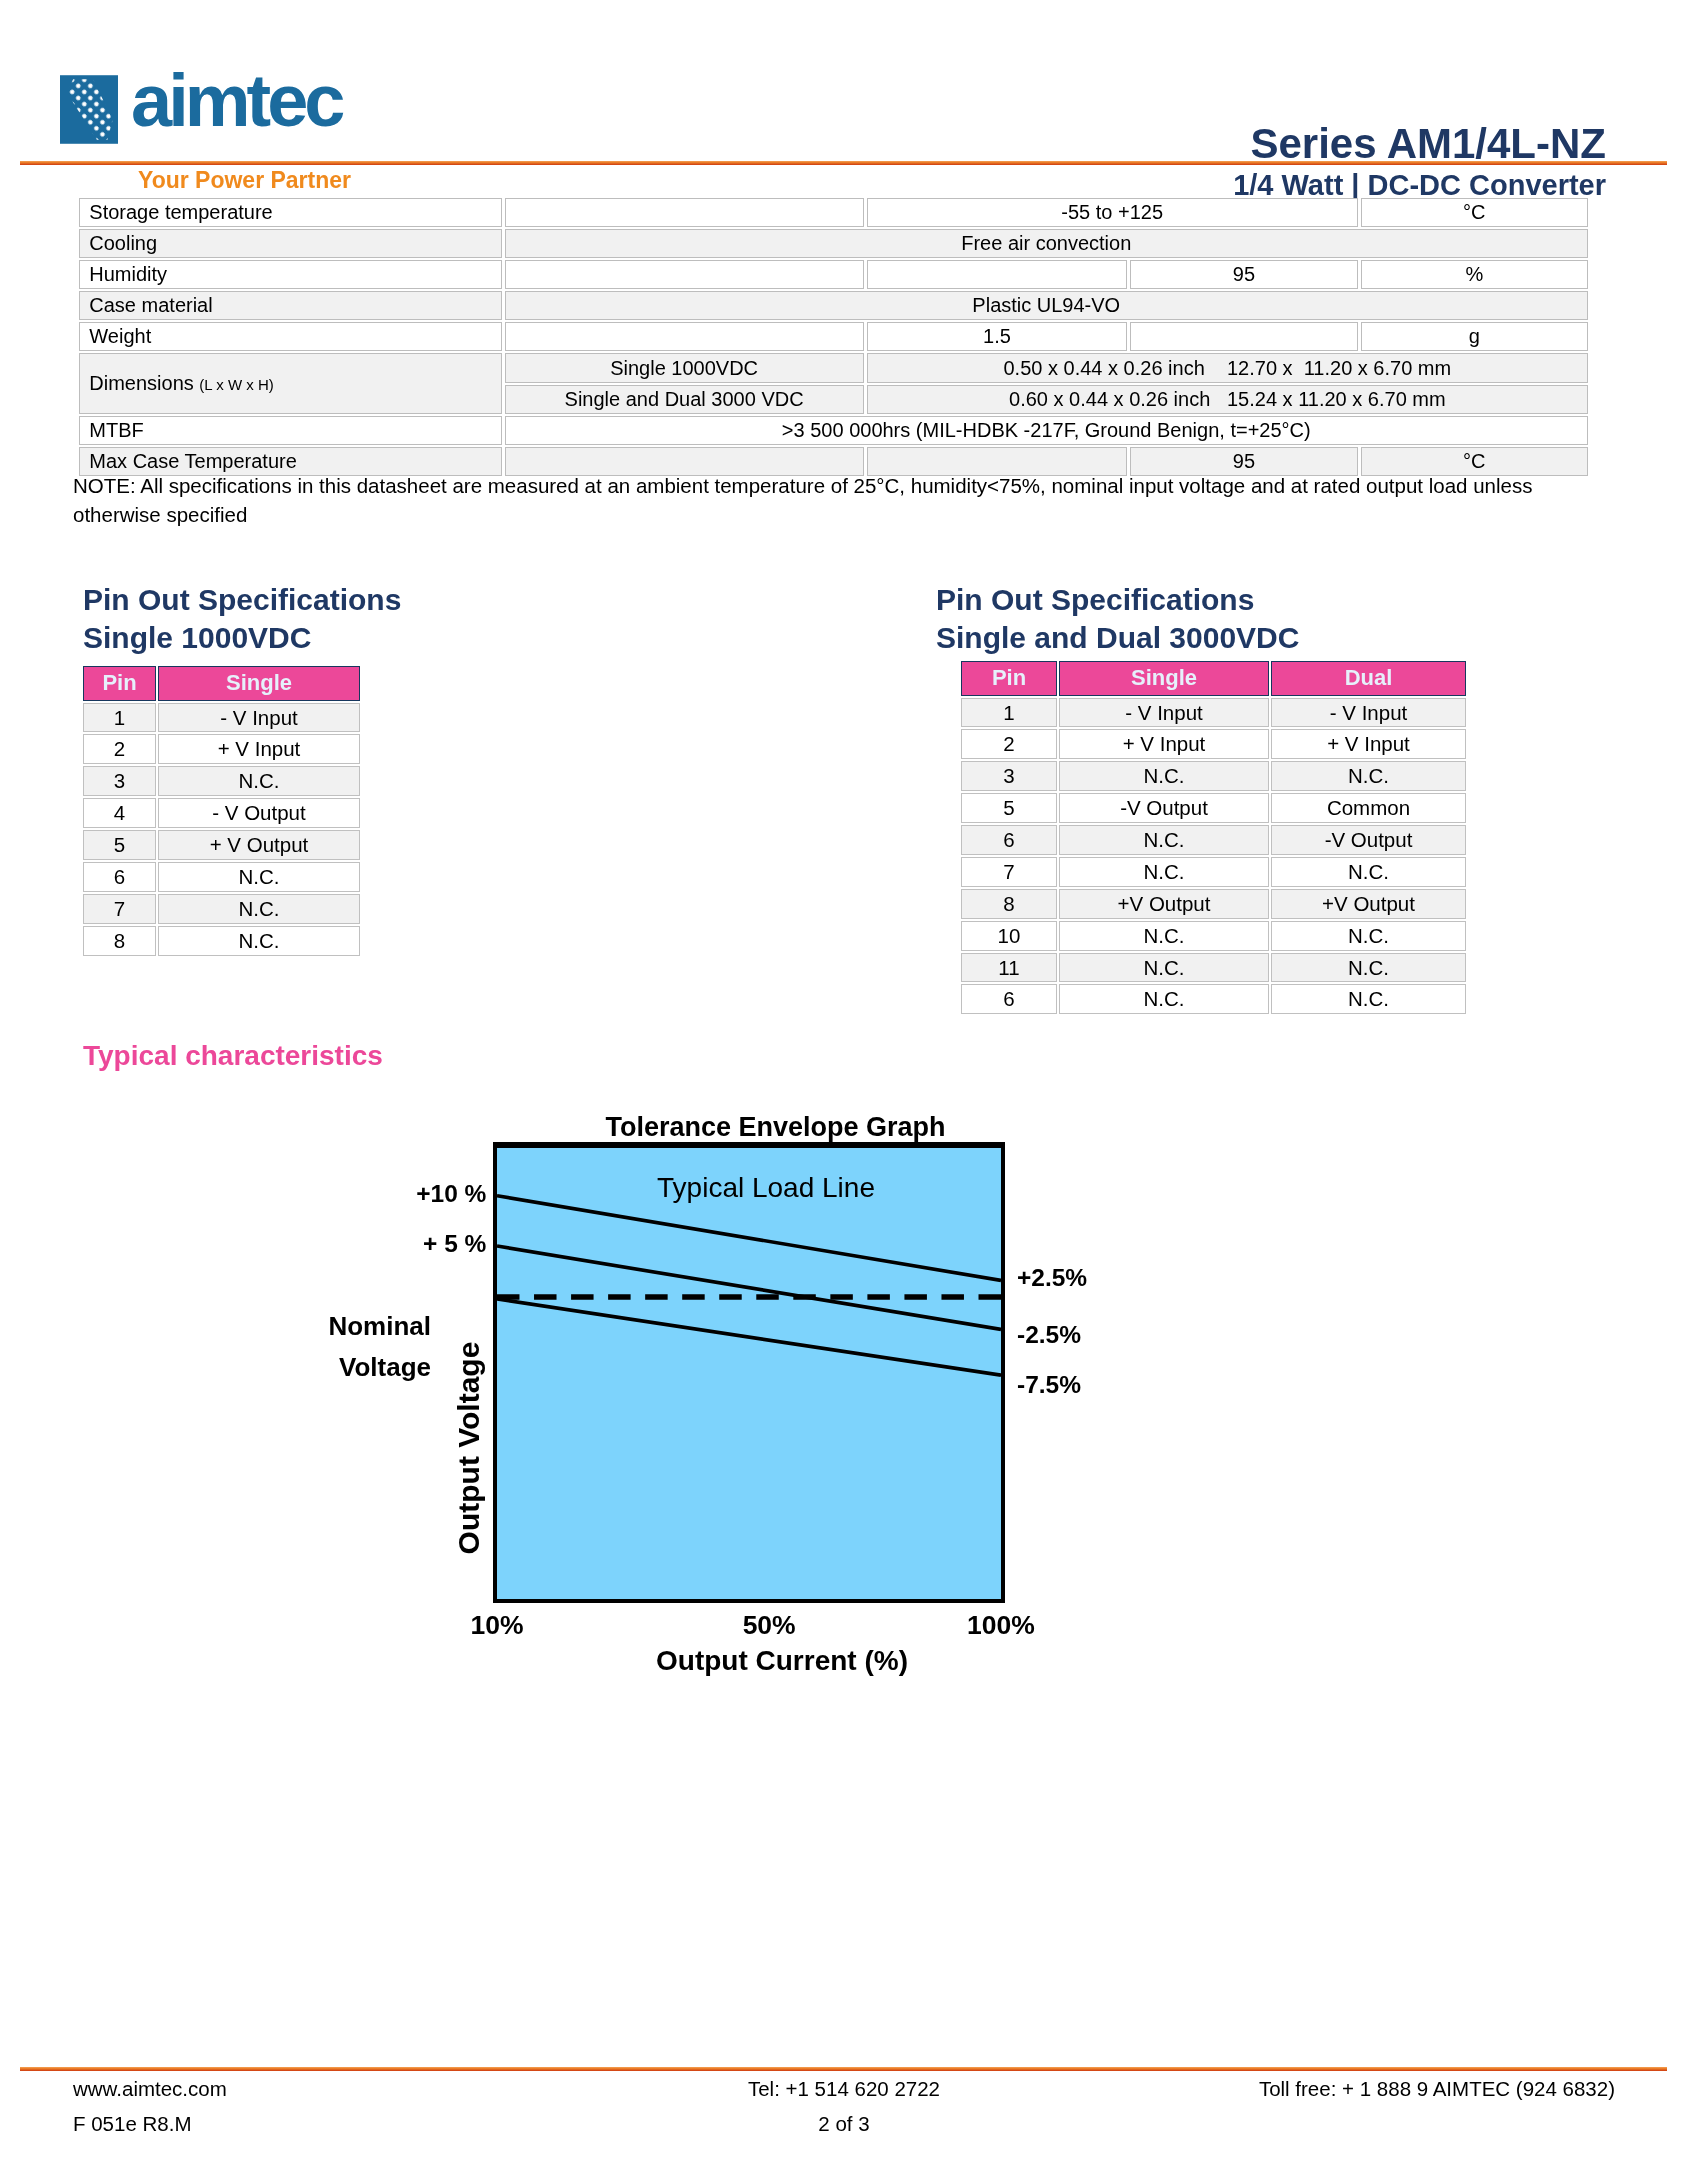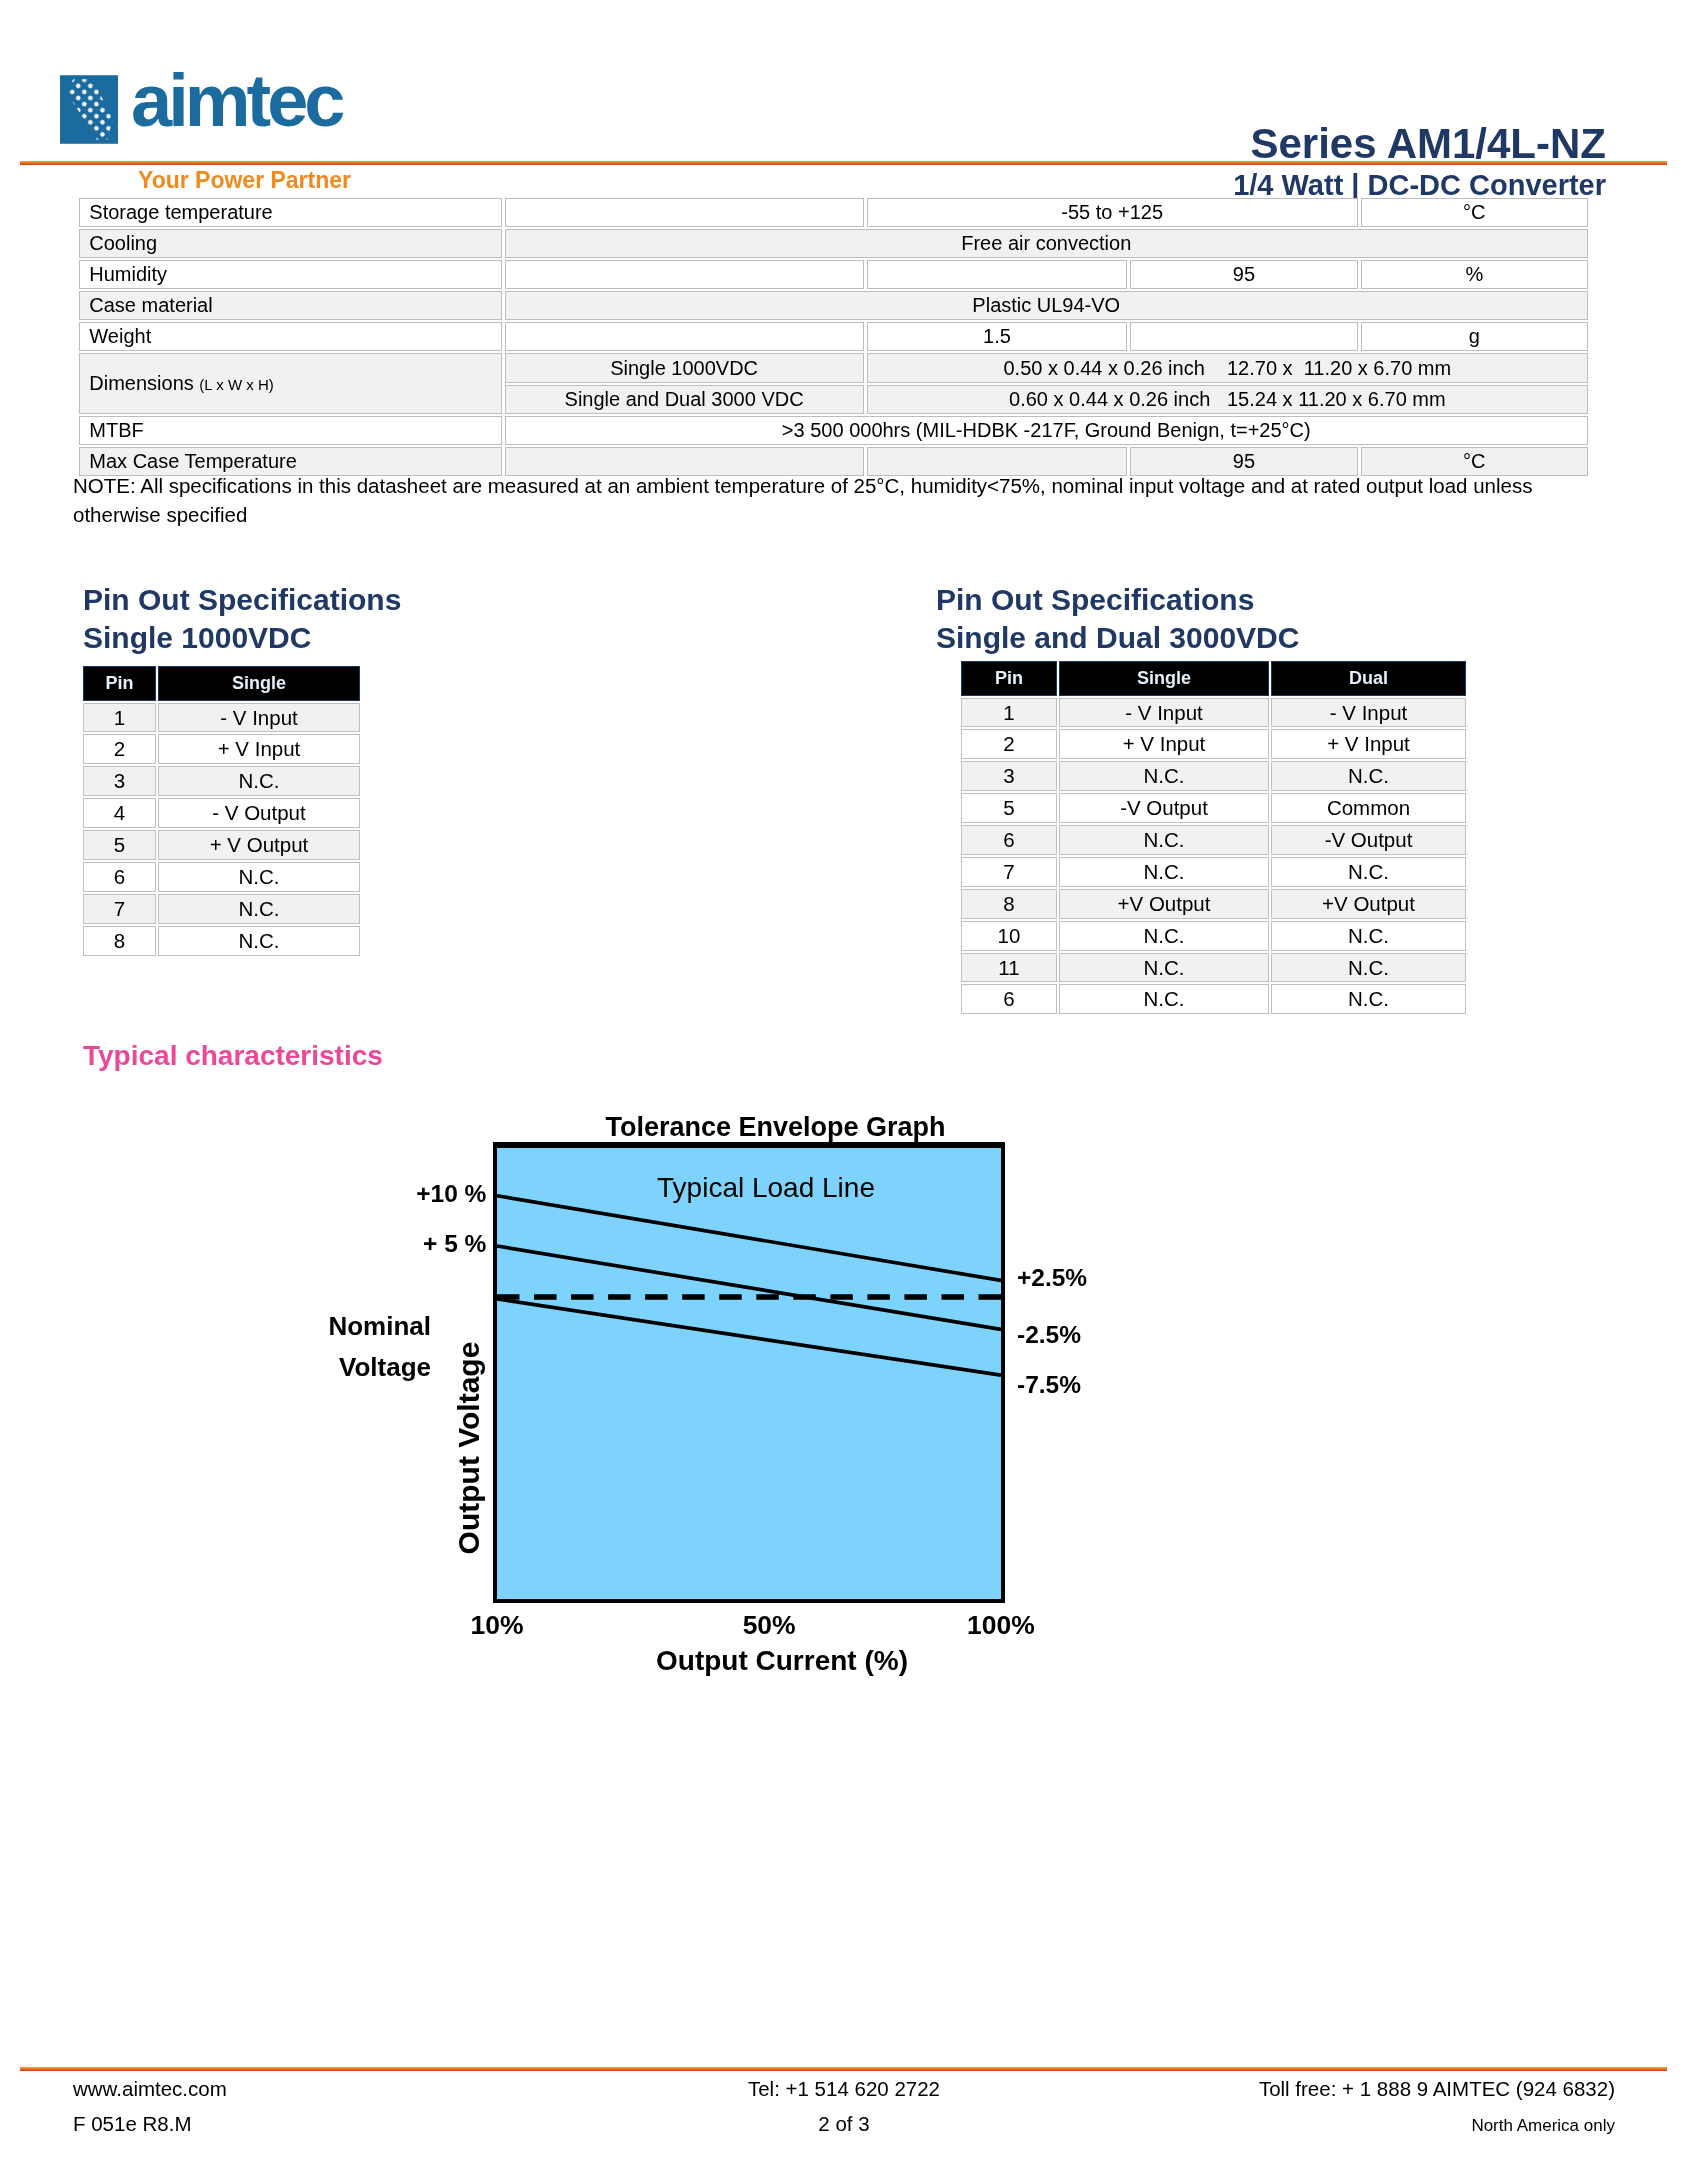--- a/index.html
+++ b/index.html
@@ -33,21 +33,21 @@
   
   .note{position:absolute;left:73px;top:471px;width:1532px;font-size:20.5px;line-height:1.42;}
 
   
   .pin-heading{position:absolute;font-size:30px;font-weight:bold;color:#1F3864;line-height:1.28;}
   .ph-left{left:83px;top:581px;}
   .ph-right{left:936px;top:581px;}
   .pin-table{position:absolute;border-collapse:separate;border-spacing:2px 2.6px;table-layout:fixed;}
   .pt-left{left:81px;top:664px;width:281px;}
   .pt-right{left:959px;top:659px;width:508px;}
-  .pin-table th{background:#000000;color:#E6F0FB;font-size:18px;font-weight:bold;
+  .pin-table th{background:#ec4899;color:#E6F0FB;font-size:22px;font-weight:bold;
                 height:30px;padding:1.3px;border:0.7px solid #17375E;}
   .pin-table td{border:0.7px solid #c0c0c0;background:#fff;font-size:20.5px;height:26.5px;
                 text-align:center;vertical-align:middle;padding:0.7px 2.6px;}
   .pin-table tr:nth-child(even) td{background:#f1f1f1;}
 
   
   .typ-heading{position:absolute;left:83px;top:1040px;font-size:28px;font-weight:bold;color:#ec4899;}
 
   .graph{position:absolute;left:493px;top:1142px;width:504px;height:451px;
          border:4px solid #000;border-top-width:6px;background:#7dd3fc;}
@@ -314,17 +314,16 @@
 
   <div class="rule rule-bottom"></div>
   <div class="footer-row fr1">
     <span class="f-left">www.aimtec.com</span>
     <span class="f-mid">Tel: +1 514 620 2722</span>
     <span class="f-right">Toll free: + 1 888 9 AIMTEC (924 6832)</span>
   </div>
   <div class="footer-row fr2">
     <span class="f-left">F 051e R8.M</span>
     <span class="f-mid">2 of 3</span>
-    <span class="f-right f-small">North America only</span>
   </div>
 
 </div>
 
 
 </body></html>

